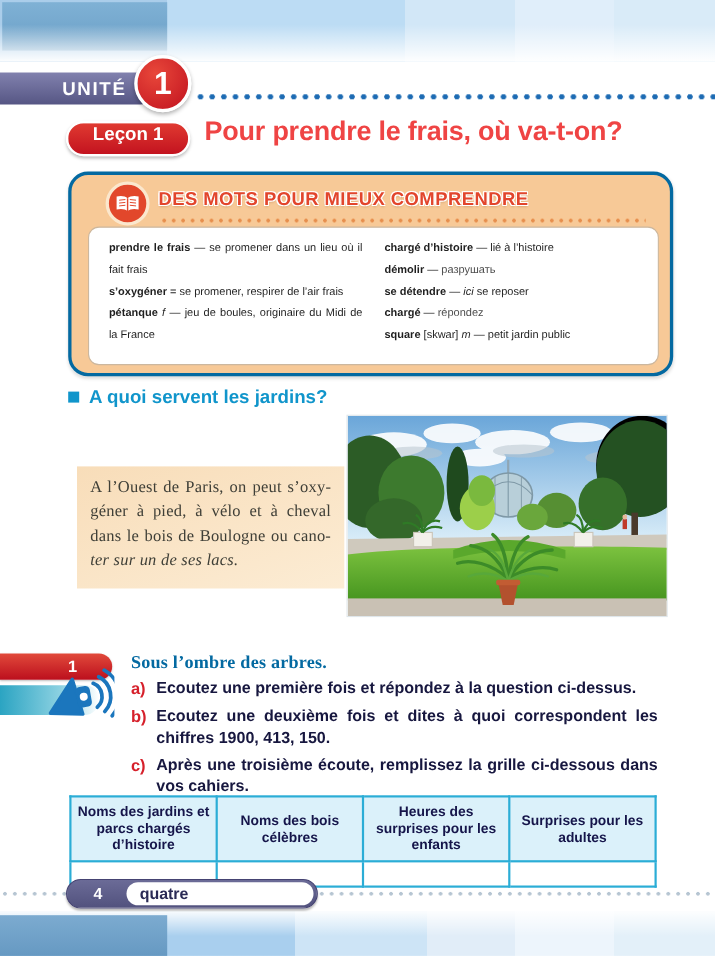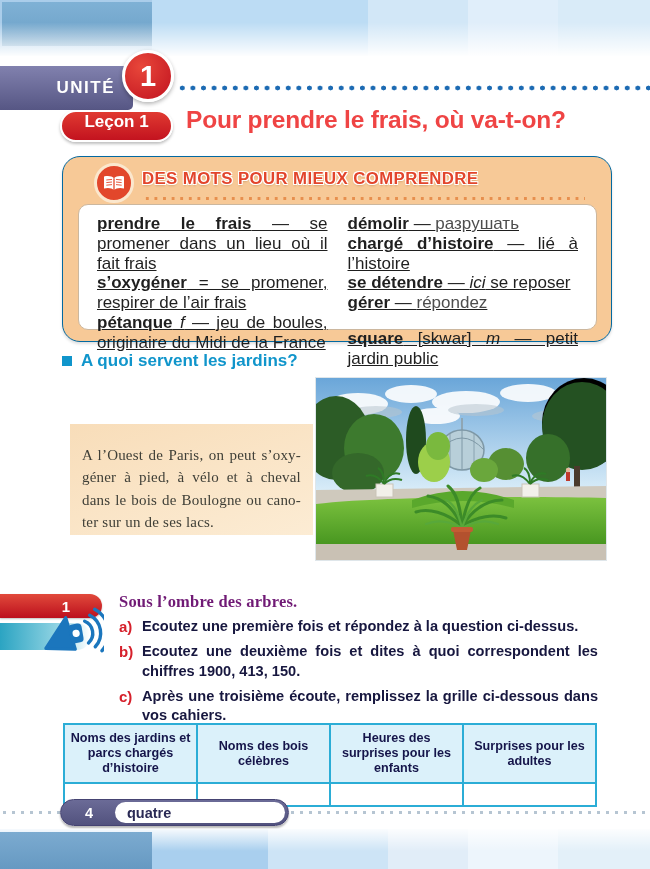--- a/index.html
+++ b/index.html
@@ -14,21 +14,21 @@
   .top-steel { position:absolute; top:2px; left:2px; width:150px; height:44px;
     background:linear-gradient(180deg,#7fb1d5,#6b9fc6); }
   .bottom-band { position:absolute; bottom:0; left:0; width:650px; height:40px;
     background:linear-gradient(90deg,#a9cfee 0 268px,#cde4f6 268px 388px,#e1edf8 388px 468px,#edf5fc 468px 558px,#e3f0f9 558px 650px); }
   .bottom-band::before { content:""; position:absolute; inset:0;
     background:linear-gradient(180deg, rgba(255,255,255,.9) 0%, rgba(255,255,255,0) 55%); }
   .bottom-steel { position:absolute; bottom:0; left:0; width:152px; height:37px;
     background:linear-gradient(180deg,#7cabd0,#6699c2); }
 
   
-  .unite-bar { position:absolute; left:0; top:66px; width:133px; height:44px;
+  .unite-bar { position:absolute; left:0; top:66px; width:133px; height:29px;
     background:linear-gradient(180deg,#8181ae,#565684); border-radius:0 5px 5px 0;
     color:#fff; font-size:17px; font-weight:700; letter-spacing:1.5px;
     display:flex; align-items:center; justify-content:flex-end; padding-right:18px;padding-left:35px; }
   .unite-circle { position:absolute; left:122px; top:50px; width:52px; height:52px;
     background:radial-gradient(circle at 35% 30%,#e8473a,#c1121f); border:3px solid #fff; border-radius:50%;
     box-shadow:0 2px 4px rgba(0,0,0,.3); color:#fff; font-size:29px; font-weight:700;
     display:flex; align-items:center; justify-content:center; }
   .dots-blue { position:absolute; left:177px; top:83px; width:473px; height:10px;
     background-image:radial-gradient(circle, #1d6bb3 2.2px, rgba(0,0,0,0) 2.7px);
     background-size:10.6px 10px; background-repeat:repeat-x; }
@@ -36,64 +36,64 @@
   
   .lecon-pill { position:absolute; left:60px; top:110px; width:113px; height:32px;
     background:linear-gradient(180deg,#e03a31,#c3131f); border:2px solid #fff; border-radius:17px;
     box-shadow:0 2px 3px rgba(0,0,0,.25); color:#fff; font-size:17px; font-weight:700;
     display:flex; align-items:flex-start; justify-content:center; }
   .page-title { position:absolute; left:186px; top:106px; width:440px;
     color:#ef4444; font-size:24.5px; font-weight:700; letter-spacing:-.2px; }
 
   
   .vocab-box { position:absolute; left:62px; top:156px; width:550px; height:186px;
-    background:#f7c997; border:1px solid #0369a1; border-radius:18px;
+    background:#f7c997; border:3px solid #0369a1; border-radius:18px;
     box-shadow:0 2px 3px rgba(0,0,0,.13); }
   .vocab-icon { position:absolute; left:31px; top:6px; width:40px; height:40px;
     background:#e2472b; border:3px solid #fbe7cd; border-radius:50%;
     display:flex; align-items:center; justify-content:center; }
   .vocab-title { position:absolute; left:79px; top:12px; color:#e2452c; font-size:16.8px;
     font-weight:700; letter-spacing:.4px;
     text-shadow:-1px -1px 0 #fff, 1px -1px 0 #fff, -1px 1px 0 #fff, 1px 1px 0 #fff, 0 2px 2px rgba(120,60,10,.25); }
   .vocab-dots { position:absolute; left:80px; top:38px; width:442px; height:7px;
     background-image:radial-gradient(circle,#e78f4e 1.5px, rgba(0,0,0,0) 1.9px);
     background-size:8.6px 7px; background-repeat:repeat-x; }
   .vocab-card { position:absolute; left:15px; top:47px; width:519px; height:126px;
     background:#fff; border:1px solid #ccb79e; border-radius:10px;
     padding:9px 18px 0 18px; display:flex; gap:20px; }
-  .vocab-col { width:231px; font-size:17px; line-height:19.8px; color:#1f1f1f; text-align:justify;text-decoration:underline; }
+  .vocab-col { width:231px; font-size:10px; line-height:19.8px; color:#1f1f1f; text-align:justify; }
   .vocab-entry { display:inline; }
   .seg-b { font-weight:700; }
   .seg-i { font-style:italic; }
   .seg-g { color:#4d4d4d; }
 
   
   .section-heading { position:absolute; left:62px; top:351px; display:flex; align-items:flex-start; }
   .bullet-square { width:10px; height:10px; background:#1095cb; margin:5px 9px 0 0; flex:none; }
   .section-heading-text { color:#1095cb; font-size:17px; font-weight:700; }
 
   
   .reading-box { position:absolute; left:70px; top:424px; width:243px; height:111px;
-    background:linear-gradient(160deg,#f8ddb9,#fcecd4); padding:20px 12px 0 12px; }
+    background:linear-gradient(160deg,#f8ddb9,#fcecd4); padding:8px 12px 0 12px; }
   .reading-line { font-family:"Liberation Serif", serif; font-size:15px; line-height:22.4px;
     color:#3f3f37; letter-spacing:.2px; text-align:justify; text-align-last:justify; }
-  .reading-line.last { text-align-last:left; }
+  .reading-line.last { text-align-last:left;font-style:italic; }
   .garden-figure { position:absolute; left:315px; top:377px; width:292px; height:184px;
     border:1px solid #dfe6ea; overflow:hidden; }
 
   
   .exercise-number-banner { position:absolute; left:0; top:594px; width:102px; height:24px;
     background:linear-gradient(180deg,#e14a3b,#bc0f1d); border-radius:0 12px 12px 0;
     color:#fff; font-size:15px; font-weight:700; display:flex; align-items:center;
     justify-content:center; padding-left:30px; box-shadow:0 1px 2px rgba(0,0,0,.25); }
   .audio-bar { position:absolute; left:0; top:623px; width:90px; height:27px; border-radius:0 13px 13px 0;
     background:linear-gradient(90deg,#2ba4c2,#8ed2e2 62%, rgba(237,248,251,0)); }
   .megaphone { position:absolute; left:40px; top:607px; width:64px; height:58px; }
   .exercise-title { position:absolute; left:119px; top:592px; font-family:"Liberation Serif", serif;
-    color:#701a75; font-size:16.5px; font-weight:700; letter-spacing:.2px; }
+    color:#0369a1; font-size:16.5px; font-weight:700; letter-spacing:.2px; }
   .exercise-items { position:absolute; left:119px; top:617px; width:479px; }
   .ex-item { display:flex; margin-bottom:5.5px; }
   .ex-letter { width:23px; flex:none; color:#d6202b; font-size:15px; font-weight:700; line-height:19.6px; }
   .ex-text { flex:1; color:#17173f; font-size:14.6px; font-weight:700; line-height:19.6px; text-align:justify; }
 
   
   .grid-table { position:absolute; left:63px; top:723px; width:534px;
     border-collapse:collapse; table-layout:fixed;padding-left:10px; }
   .grid-table th { background:#dbf1fa; border:2px solid #2badd6; color:#15154a;
     font-size:12.6px; font-weight:700; line-height:15px; text-align:center; padding:6px 4px; }
@@ -151,25 +151,25 @@
     </div>
     <div class="vocab-title">DES MOTS POUR MIEUX COMPRENDRE</div>
     <div class="vocab-dots"></div>
     <div class="vocab-card">
       <div class="vocab-col">
           <div class="vocab-entry" style="display: block;"><span class="seg-b">prendre le frais</span><span> — se promener dans un lieu où il fait frais</span></div>
           <div class="vocab-entry" style="display: block;"><span class="seg-b">s’oxygéner</span><span> = se promener, respirer de l’air frais</span></div>
           <div class="vocab-entry" style="display: block;"><span class="seg-b">pétanque</span><span class="seg-i"> f</span><span> — jeu de boules, originaire du Midi de la France</span></div>
         </div>
       <div class="vocab-col">
+          <div class="vocab-entry" style="display: block;"><span class="seg-b">chargé d’histoire</span><span> — lié à l’histoire</span></div>
           <div class="vocab-entry" style="display: block;"><span class="seg-b">démolir</span><span> — </span><span class="seg-g">разрушать</span></div>
-          <div class="vocab-entry" style="display: block;"><span class="seg-b">chargé d’histoire</span><span> — lié à l’histoire</span></div>
           <div class="vocab-entry" style="display: block;"><span class="seg-b">se détendre</span><span> — </span><span class="seg-i">ici</span><span> se reposer</span></div>
-          <div class="vocab-entry" style="display: block;"><span class="seg-b">gérer</span><span> — </span><span class="seg-g">répondez</span></div>
-          <div class="vocab-entry" style="display: block; margin-top: 16px;"><span class="seg-b">square</span><span> [skwar] </span><span class="seg-i">m</span><span> — petit jardin public</span></div>
+          <div class="vocab-entry" style="display: block;"><span class="seg-b">chargé</span><span> — </span><span class="seg-g">répondez</span></div>
+          <div class="vocab-entry" style="display: block;"><span class="seg-b">square</span><span> [skwar] </span><span class="seg-i">m</span><span> — petit jardin public</span></div>
         </div>
     </div>
   </div>
 
   <div class="section-heading">
     <span class="bullet-square"></span>
     <span class="section-heading-text">A quoi servent les jardins?</span>
   </div>
 
   <div class="reading-box">

